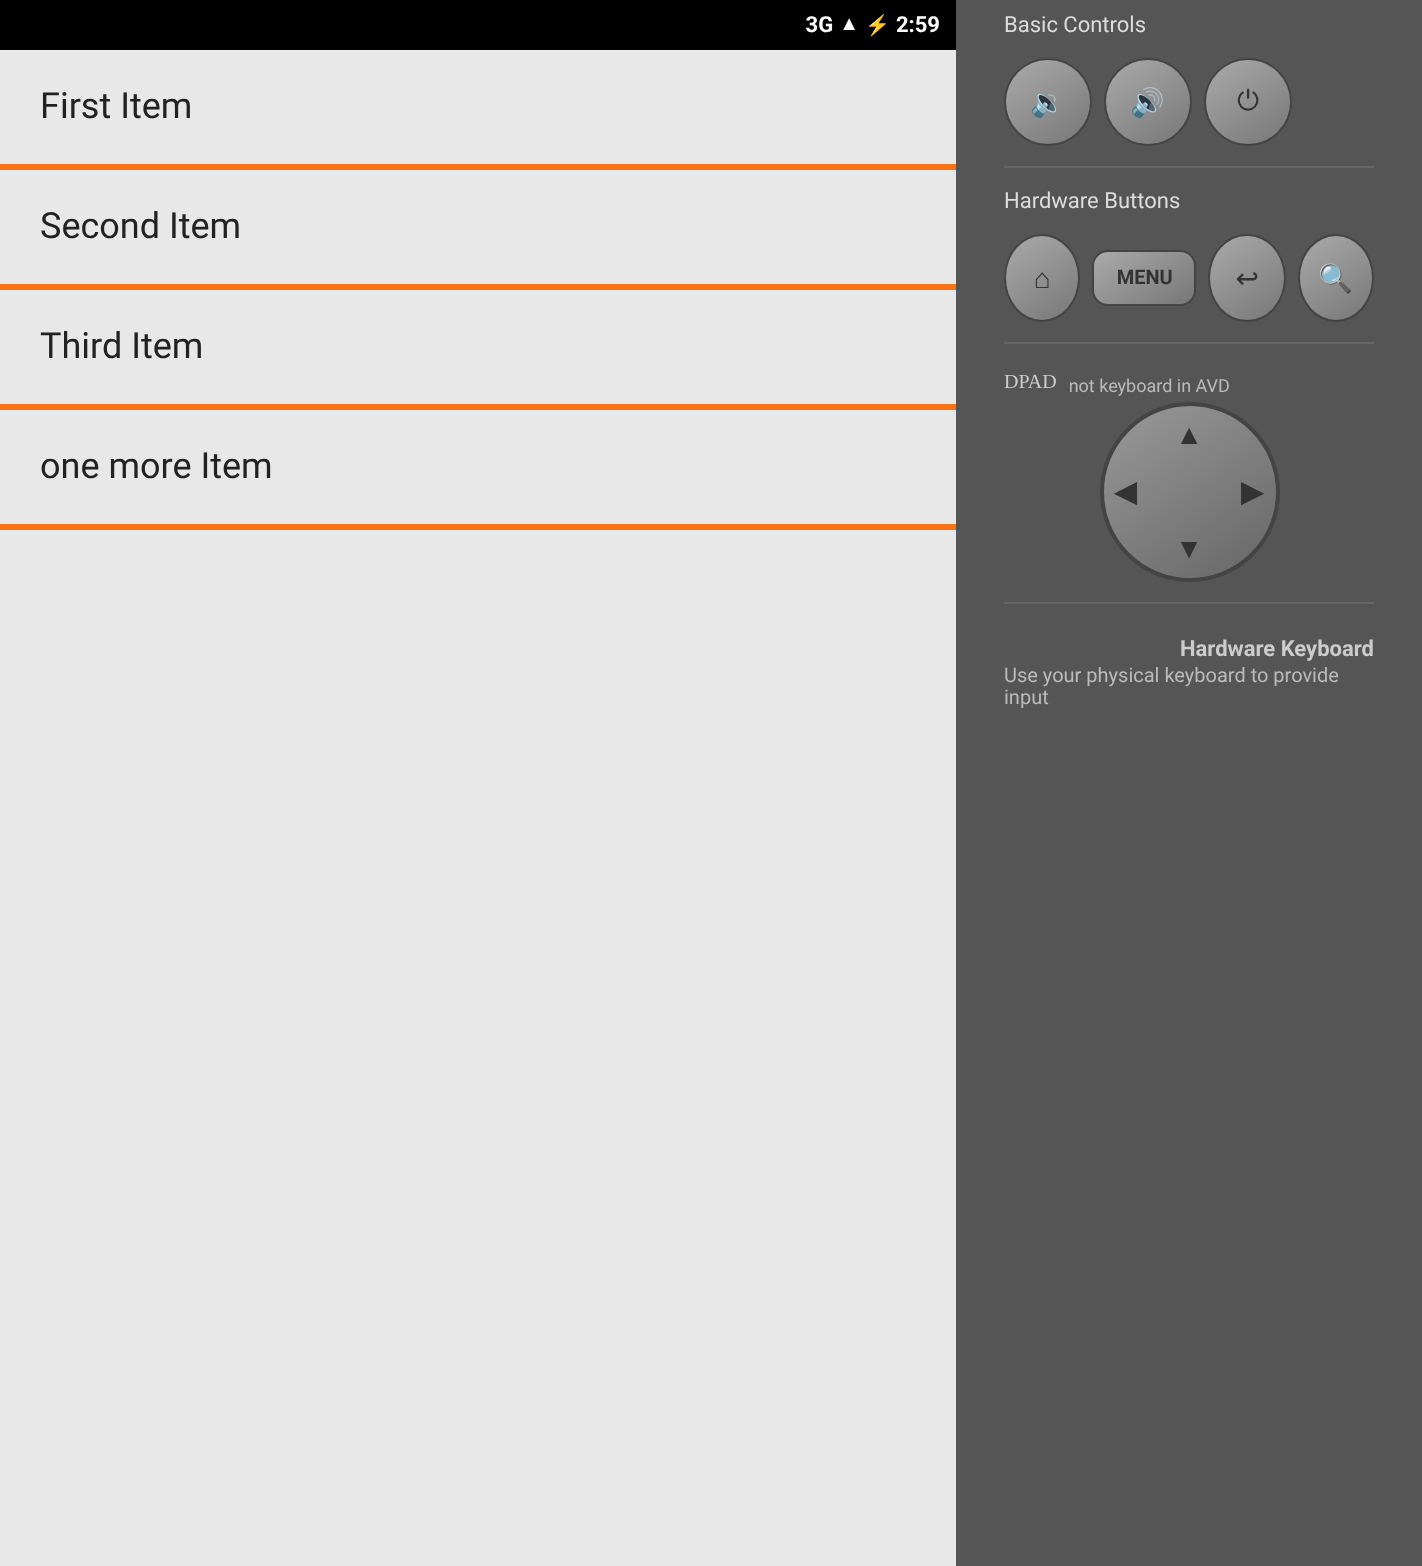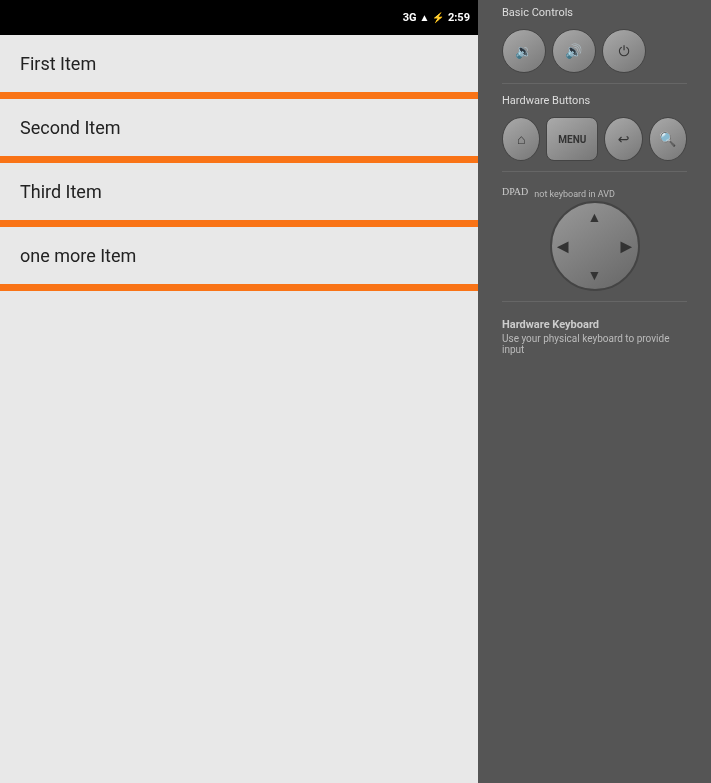--- a/index.html
+++ b/index.html
@@ -10,21 +10,21 @@
       width: 478px;
       height: 783px;
       background: #e8e8e8;
       display: flex;
       flex-direction: column;
       position: relative;
     }
 
     
     .status-bar {
-      height: 35px;
+      height: 25px;
       background: #000;
       display: flex;
       align-items: center;
       justify-content: flex-end;
       padding: 0 8px;
       gap: 4px;
     }
     .status-bar-text {
       color: #fff;
       font-size: 11px;
@@ -41,21 +41,21 @@
     }
 
     
     .list-area {
       flex: 1;
       overflow-y: auto;
     }
 
     .list-item {
       padding: 18px 20px;
-      border-bottom: 7px solid #f97316;
+      border-bottom: 3px solid #f97316;
       background: #e8e8e8;
       cursor: pointer;
     }
     .list-item-text {
       font-size: 18px;
       color: #222;
     }
 
     
     .bottom-bar {
@@ -130,21 +130,21 @@
       border: 1px solid #444;
       display: flex;
       align-items: center;
       justify-content: center;
       cursor: pointer;
       font-size: 14px;
       color: #333;
     }
     .ctrl-btn-wide {
       width: 60px;
-      height: 44px;
+      height: 28px;
       border-radius: 8px;
       background: linear-gradient(145deg, #aaa, #777);
       border: 1px solid #444;
       display: flex;
       align-items: center;
       justify-content: center;
       cursor: pointer;
       font-size: 10px;
       color: #333;
       font-weight: bold;
@@ -192,20 +192,21 @@
     .dpad-arrow.right { right: 6px; top: 50%; transform: translateY(-50%); }
 
     .keyboard-section {
       margin-top: 6px;
     }
 
     .keyboard-label {
       color: #ccc;
       font-size: 11px;
       font-weight: bold;
+      text-align: right;
     }
 
     .keyboard-desc {
       color: #bbb;
       font-size: 10px;
       margin-top: 2px;
     }
 
     .divider-line {
       height: 1px;

